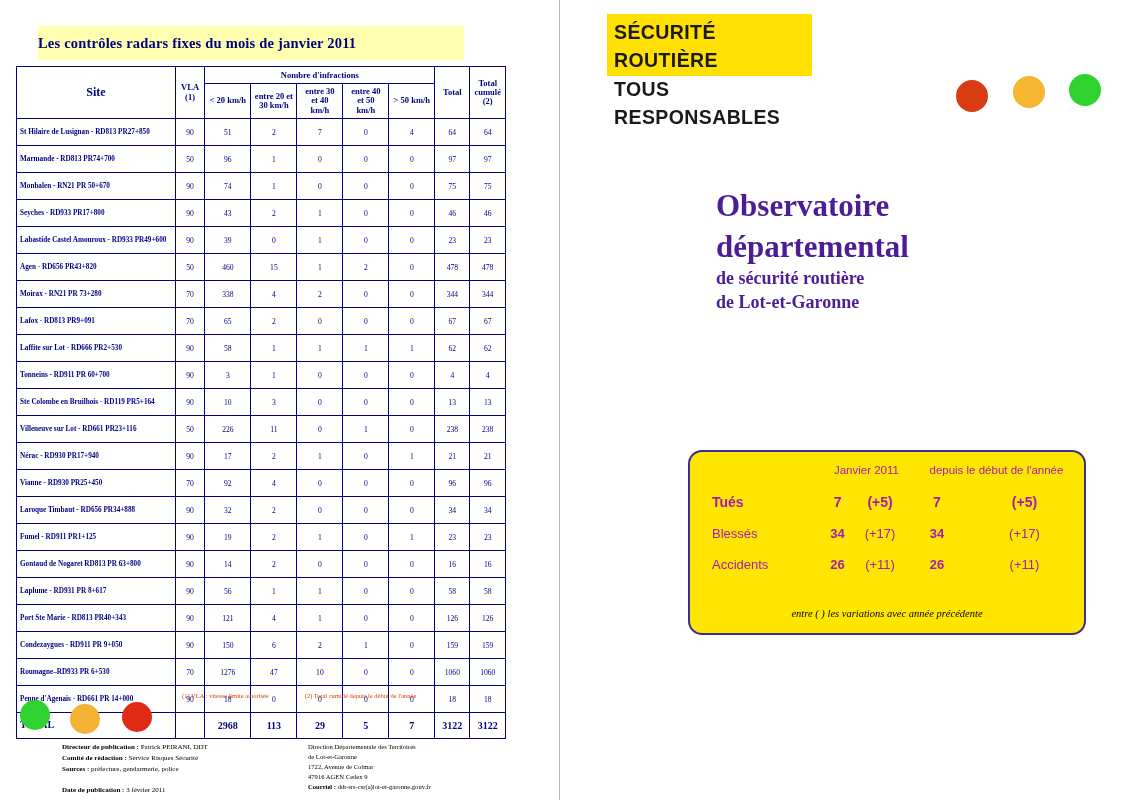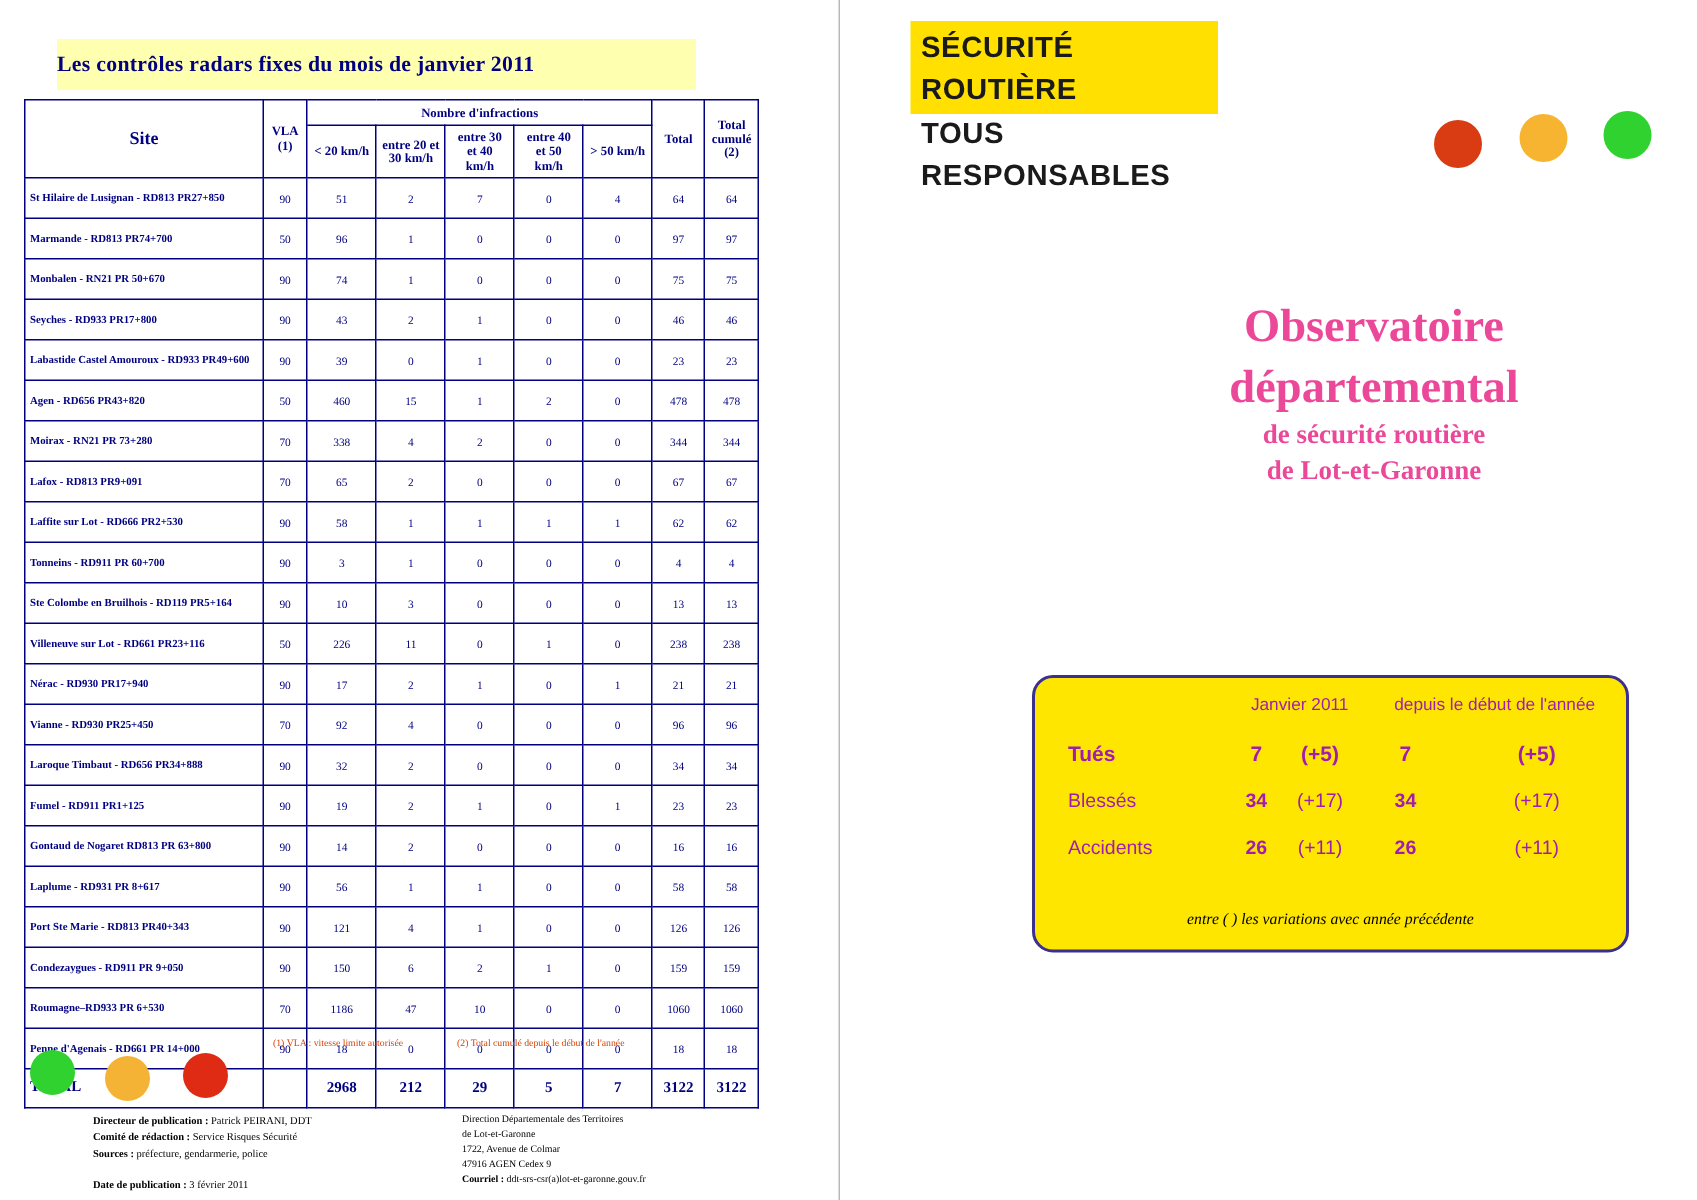--- a/index.html
+++ b/index.html
@@ -105,25 +105,24 @@
     font-weight:bold; font-size:19.5px; color:#1a1a1a;
     letter-spacing:0.4px; line-height:1.45;
   }
   .rdots { position:absolute; left:395px; top:74px; width:160px; height:40px; }
   .rdot { position:absolute; width:32px; height:32px; border-radius:50%; }
   .rdot.r { left:0px; top:6px; background:#d93b12; }
   .rdot.o { left:57px; top:2px; background:#f6b431; }
   .rdot.g { left:113px; top:0px; background:#2fd22f; }
 
   .headline {
-    position:absolute; left:155px; top:196px; width:400px;
+    position:absolute; left:155px; top:185px; width:400px;
     font-family:"Liberation Serif", serif;
-    font-weight:bold; color:#ec4899;
+    font-weight:bold; color:#4c1d95;
     line-height:1.33;
-    text-align:center;
   }
   .headline .l1 { font-size:31px; }
   .headline .l2 { font-size:18px; }
 
   .stats-box {
     position:absolute; left:127px; top:450px; width:398px; height:185px;
     background:#ffe600; border:2px solid #3b2f8f; border-radius:14px;
   }
   .stats-box table {
     width:100%; border-collapse:collapse;
@@ -406,21 +405,21 @@
             <td class="num">6</td>
             <td class="num">2</td>
             <td class="num">1</td>
             <td class="num">0</td>
             <td class="num">159</td>
             <td class="num">159</td>
           </tr>
           <tr class="row-h">
             <td class="site-cell">Roumagne–RD933 PR 6+530</td>
             <td class="num">70</td>
-            <td class="num">1186</td>
+            <td class="num">1276</td>
             <td class="num">47</td>
             <td class="num">10</td>
             <td class="num">0</td>
             <td class="num">0</td>
             <td class="num">1060</td>
             <td class="num">1060</td>
           </tr>
           <tr class="row-h">
             <td class="site-cell">Penne d'Agenais -  RD661 PR 14+000</td>
             <td class="num">90</td>
@@ -429,21 +428,21 @@
             <td class="num">0</td>
             <td class="num">0</td>
             <td class="num">0</td>
             <td class="num">18</td>
             <td class="num">18</td>
           </tr>
           <tr class="total-row">
             <td class="site-cell">TOTAL</td>
             <td class="num"></td>
             <td class="num">2968</td>
-            <td class="num">212</td>
+            <td class="num">113</td>
             <td class="num">29</td>
             <td class="num">5</td>
             <td class="num">7</td>
             <td class="num">3122</td>
             <td class="num">3122</td>
           </tr>
         </tbody>
     </table>
 
     <div class="footnotes">

